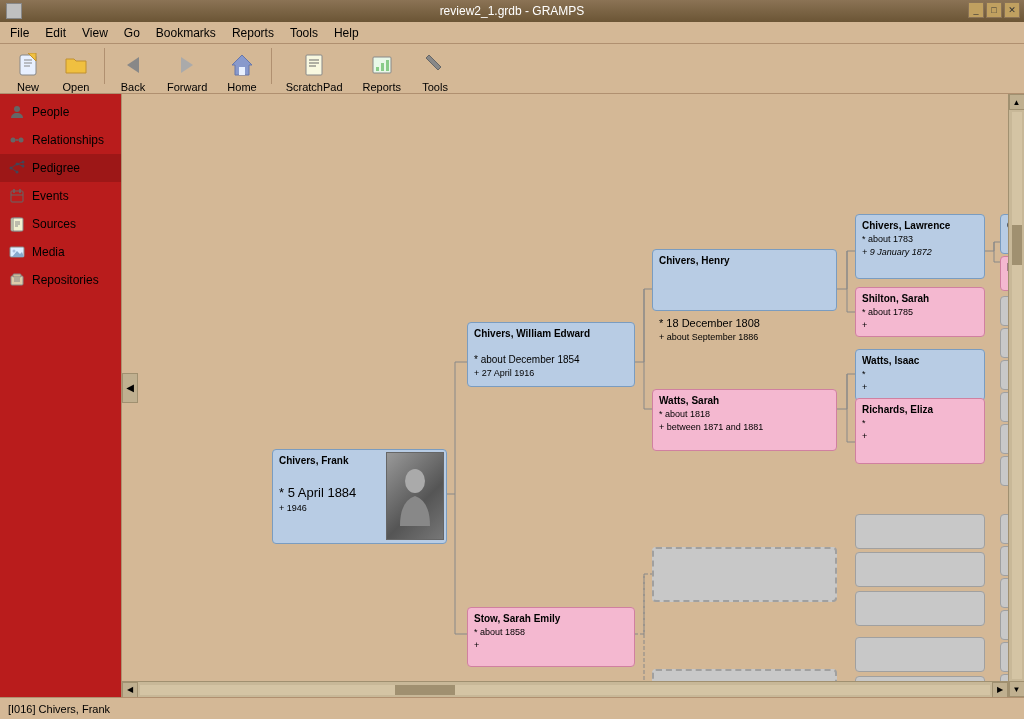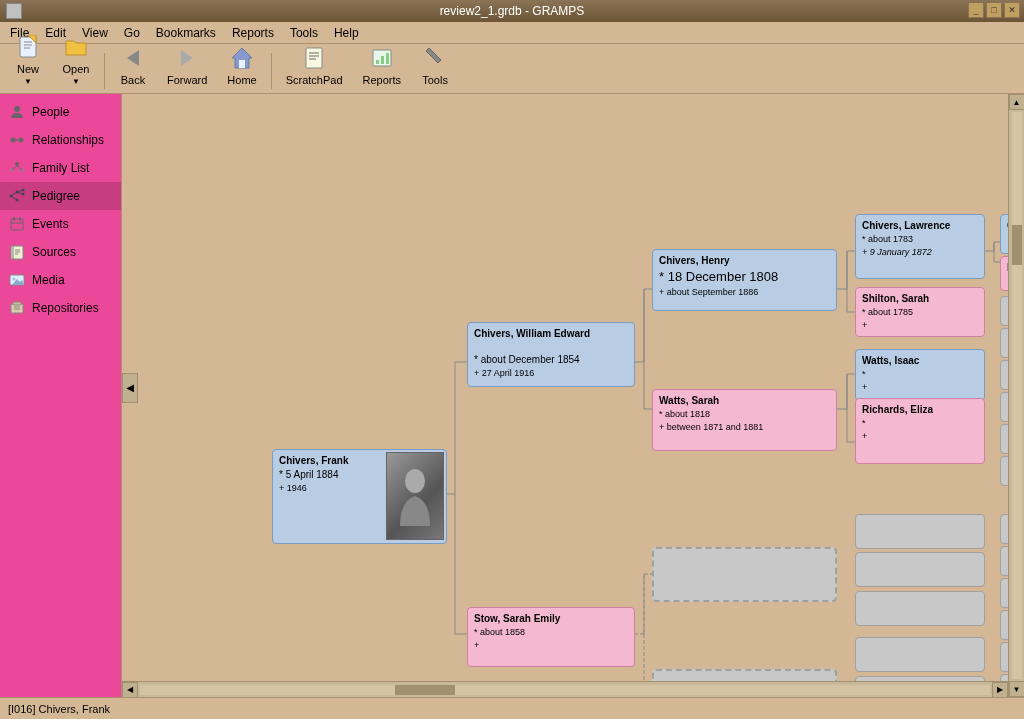--- a/index.html
+++ b/index.html
@@ -55,21 +55,21 @@
       padding: 2px 6px;
       cursor: pointer;
       font-size: 12px;
       color: #000;
     }
 
     
     #toolbar {
       background: #d4b896;
       display: flex;
-      align-items: flex-end;
+      align-items: flex-start;
       padding: 4px 6px;
       gap: 4px;
       border-bottom: 1px solid #b09070;
       height: 50px;
     }
     .toolbar-btn {
       display: flex;
       flex-direction: column;
       align-items: center;
       justify-content: center;
@@ -96,21 +96,21 @@
 
     
     #main-layout {
       display: flex;
       height: calc(719px - 22px - 22px - 50px - 22px);
     }
 
     
     #sidebar {
       width: 122px;
-      background: #ec4899;
+      background: #b91c1c;
       border-right: 1px solid #b09070;
       padding: 4px 0;
       flex-shrink: 0;
     }
     .sidebar-item {
       display: flex;
       align-items: center;
       padding: 5px 8px;
       cursor: pointer;
       gap: 6px;
@@ -374,32 +374,20 @@
     </div>
     <div class="sidebar-item">
       <div class="sidebar-icon">
         <svg width="16" height="16" viewBox="0 0 16 16">
             <circle cx="4" cy="8" r="2.5" fill="#666"></circle>
             <circle cx="12" cy="8" r="2.5" fill="#666"></circle>
             <line x1="6.5" y1="8" x2="9.5" y2="8" stroke="#666" stroke-width="1.5"></line>
           </svg>
       </div>
       <span>Relationships</span>
-    </div>
-    <div class="sidebar-item">
-      <div class="sidebar-icon">
-        <svg width="16" height="16" viewBox="0 0 16 16">
-            <circle cx="8" cy="4" r="2" fill="#666"></circle>
-            <circle cx="3" cy="10" r="1.5" fill="#888"></circle>
-            <circle cx="13" cy="10" r="1.5" fill="#888"></circle>
-            <line x1="3" y1="10" x2="8" y2="6" stroke="#666"></line>
-            <line x1="13" y1="10" x2="8" y2="6" stroke="#666"></line>
-          </svg>
-      </div>
-      <span>Family List</span>
     </div>
     <div class="sidebar-item active">
       <div class="sidebar-icon">
         <svg width="16" height="16" viewBox="0 0 16 16">
             <circle cx="2" cy="8" r="1.5" fill="#445"></circle>
             <circle cx="8" cy="4" r="1.5" fill="#445"></circle>
             <circle cx="8" cy="12" r="1.5" fill="#445"></circle>
             <circle cx="14" cy="2" r="1.5" fill="#445"></circle>
             <circle cx="14" cy="6" r="1.5" fill="#445"></circle>
             <line x1="2" y1="8" x2="8" y2="4" stroke="#445"></line>
@@ -497,21 +485,21 @@
 
           <line x1="512" y1="540" x2="522" y2="540" stroke="#888" stroke-width="1" stroke-dasharray="4,2"></line>
           <line x1="522" y1="540" x2="522" y2="480" stroke="#888" stroke-width="1" stroke-dasharray="4,2"></line>
           <line x1="522" y1="480" x2="530" y2="480" stroke="#888" stroke-width="1" stroke-dasharray="4,2"></line>
           <line x1="522" y1="600" x2="530" y2="600" stroke="#888" stroke-width="1" stroke-dasharray="4,2"></line>
           <line x1="522" y1="480" x2="522" y2="600" stroke="#888" stroke-width="1" stroke-dasharray="4,2"></line>
         </svg>
 
         <div class="person-box person-male" style="left:150px; top:355px; width:175px; height:95px;">
           <div style="font-weight:bold;font-size:10px;">Chivers, Frank</div>
-          <div style="font-size:10px;">* 5 April 1884</div>
+          <div style="font-size:13px;margin-top:16px;">* 5 April 1884</div>
           <div style="font-size:9px;">+ 1946</div>
 
           <div style="position:absolute; right:2px; top:2px; width:58px; height:88px; background:#888; border:1px solid #666; overflow:hidden;">
             <div style="width:100%;height:100%;background:linear-gradient(135deg,#999 0%,#555 60%,#777 100%);display:flex;align-items:center;justify-content:center;">
               <svg width="40" height="60" viewBox="0 0 40 60">
                 <ellipse cx="20" cy="15" rx="10" ry="12" fill="#aaa"></ellipse>
                 <path d="M5 60 Q5 35 20 30 Q35 35 35 60" fill="#888"></path>
               </svg>
             </div>
           </div>
@@ -524,21 +512,21 @@
         </div>
 
         <div class="person-box person-female" style="left:345px; top:513px; width:168px; height:60px;">
           <div style="font-weight:bold;font-size:10px;">Stow, Sarah Emily</div>
           <div style="font-size:9px;">* about 1858</div>
           <div style="font-size:9px;">+</div>
         </div>
 
         <div class="person-box person-male" style="left:530px; top:155px; width:185px; height:62px;">
           <div style="font-weight:bold;font-size:10px;">Chivers, Henry</div>
-          <div style="font-size:13px;">* 18 December 1808</div>
+          <div style="font-size:11px;margin-top:48px;">* 18 December 1808</div>
           <div style="font-size:9px;">+ about September 1886</div>
         </div>
 
         <div class="person-box person-female" style="left:530px; top:295px; width:185px; height:62px;">
           <div style="font-weight:bold;font-size:10px;">Watts, Sarah</div>
           <div style="font-size:9px;">* about 1818</div>
           <div style="font-size:9px;">+ between 1871 and 1881</div>
         </div>
 
         <div class="person-box person-male" style="left:733px; top:120px; width:130px; height:65px;">

